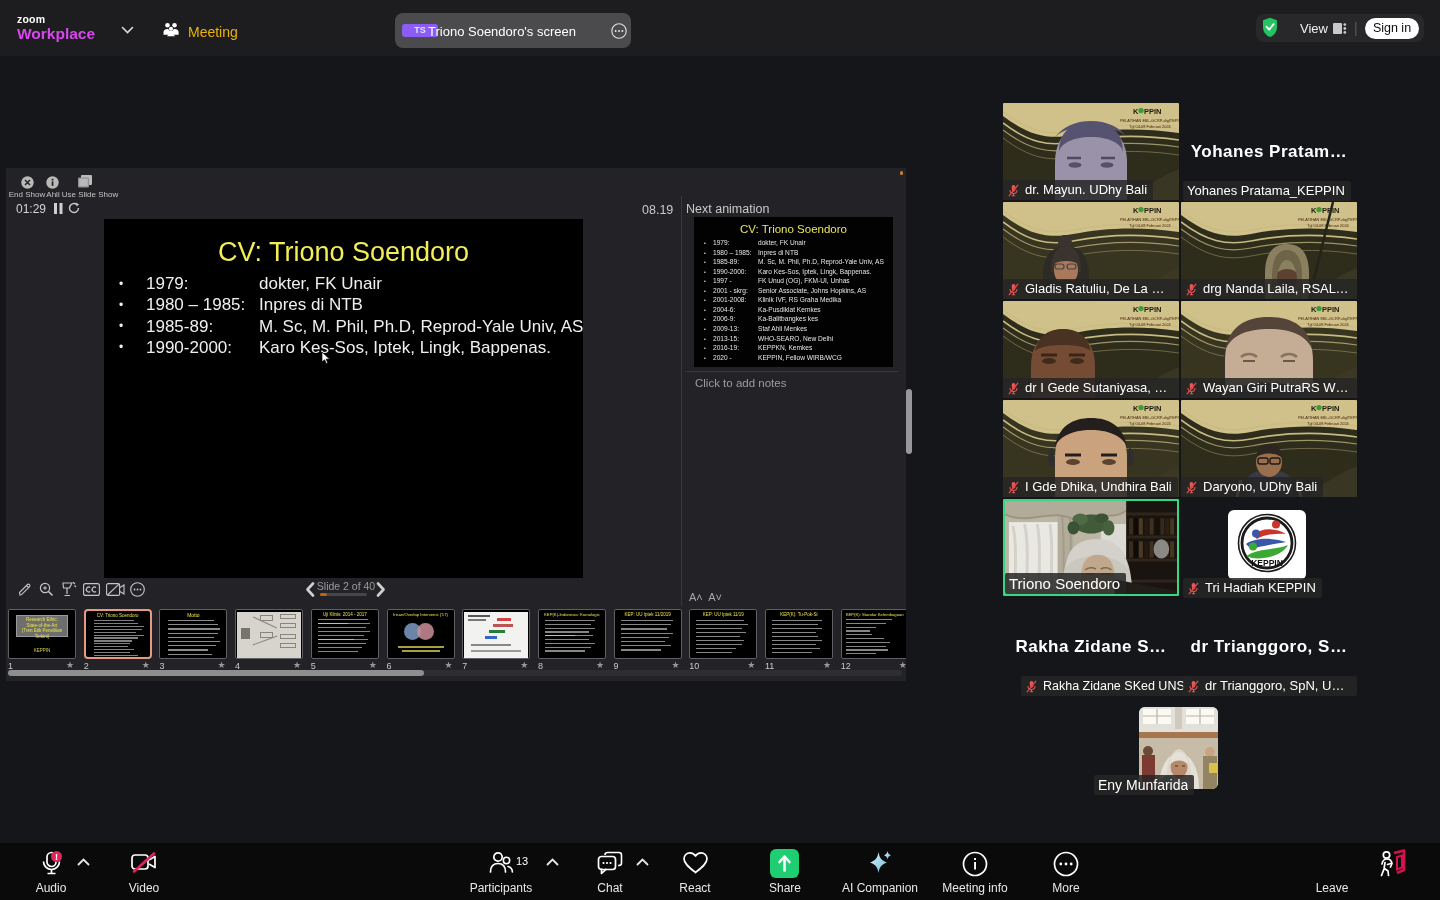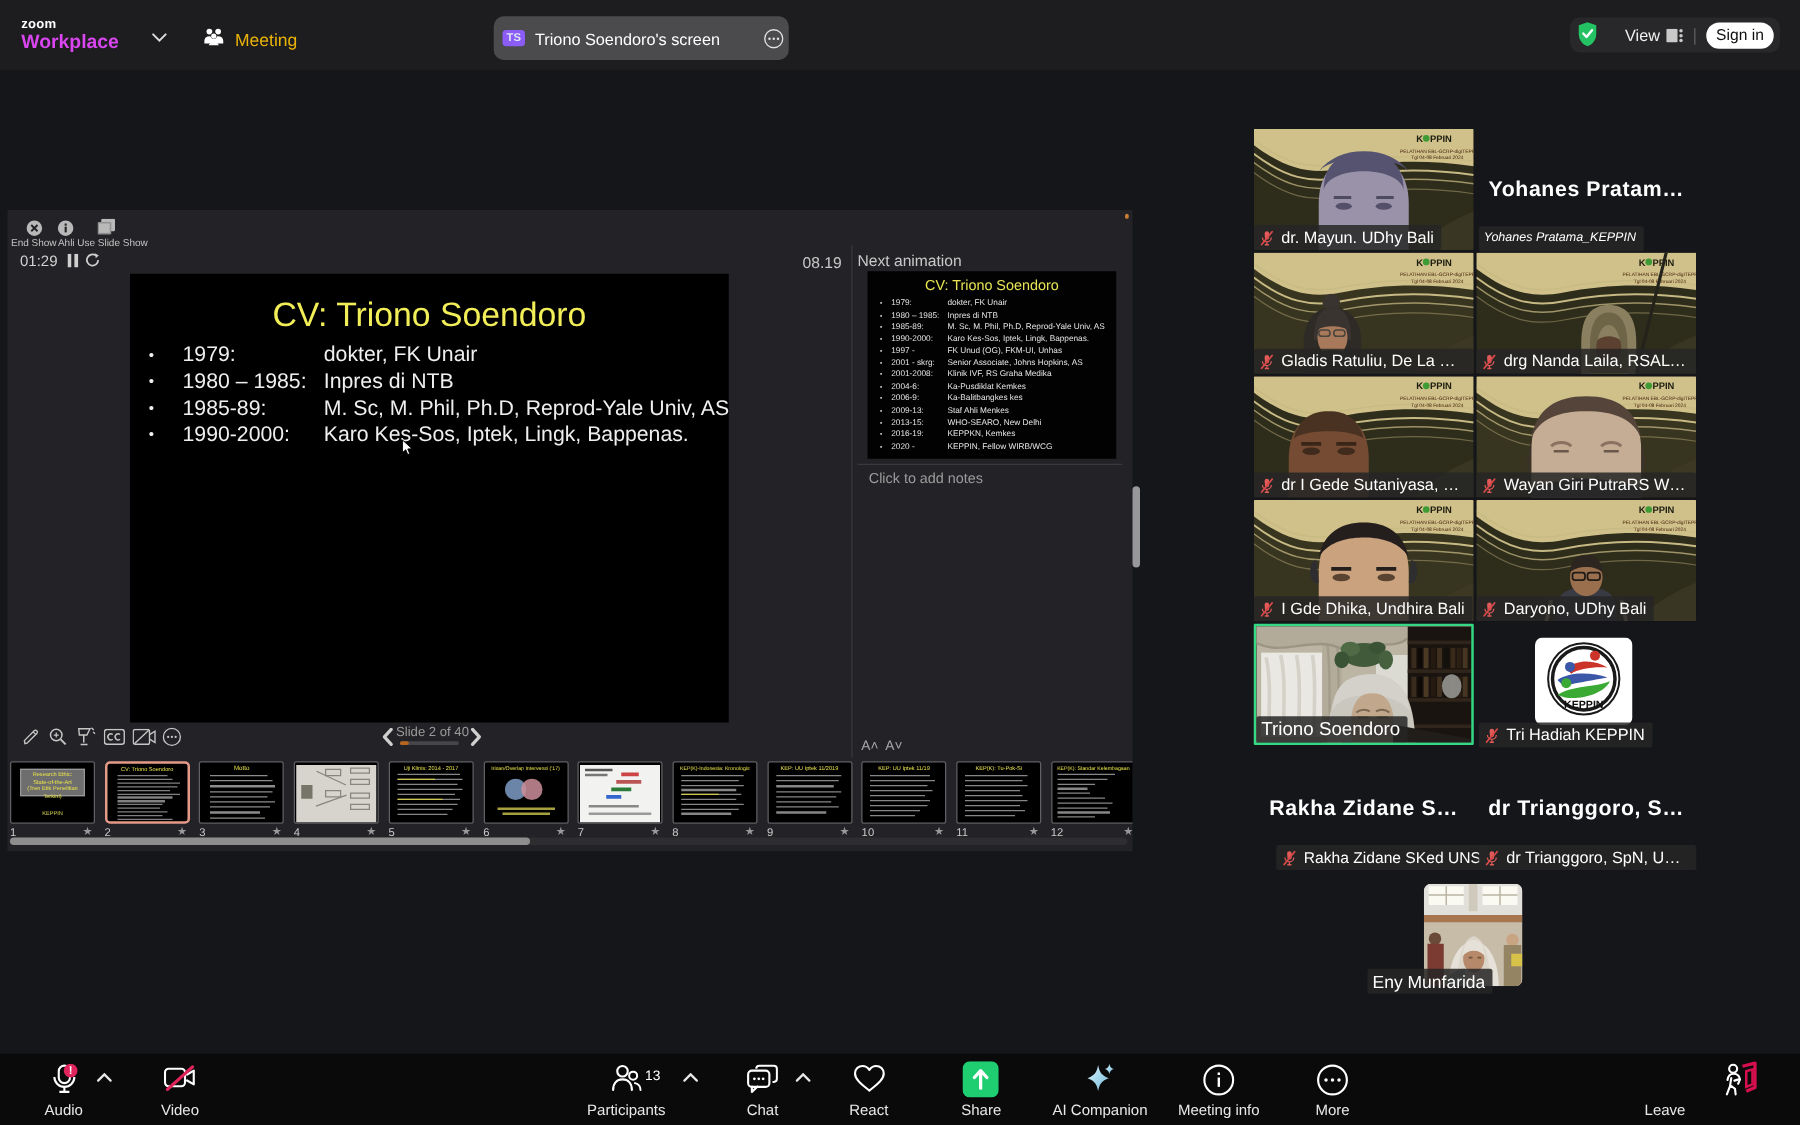--- a/index.html
+++ b/index.html
@@ -30,21 +30,21 @@
         <circle cx="12.5" cy="4.2" r="2.3" fill="#fff"></circle>
    <path d="M1.5 11.5 a4 3.6 0 0 1 8 0 v2.2 h-8 Z" fill="#fff"></path>
    <path d="M8.6 11.5 a4 3.6 0 0 1 8 0 v2.2 h-8 Z" fill="#fff"></path>
    <circle cx="9" cy="7.6" r="2.5" fill="#1d1d1f"></circle>
         <circle cx="9" cy="7.8" r="2.1" fill="#fff"></circle>
    <path d="M5 15.2 a4.2 3.8 0 0 1 8 0 Z" fill="#fff"></path>
  </svg>
  <div class="abs" style="left:188px;top:24px;color:#eab308;font-size:14px;">Meeting</div>
 
  <div class="abs" style="left:395px;top:13px;width:236px;height:35px;background:#4b4b4d;border-radius:8px;"></div>
- <div class="abs" style="left:402px;top:24px;width:18px;height:13px;background:#8b5cf6;border-radius:3px;color:#dce6f2;font-size:9px;font-weight:700;text-align:center;line-height:13px;">TS</div>
+ <div class="abs" style="left:402px;top:24px;width:36px;height:13px;background:#8b5cf6;border-radius:3px;color:#dce6f2;font-size:9px;font-weight:700;text-align:center;line-height:13px;">TS</div>
  <div class="abs" style="left:428px;top:24px;color:#fff;font-size:13px;">Triono Soendoro's screen</div>
  <svg class="abs" style="left:611px;top:23px;" width="16" height="16" viewBox="0 0 16 16">
    <circle cx="8" cy="8" r="7.2" fill="none" stroke="#e2e2e2" stroke-width="1.1"></circle>
    <circle cx="4.6" cy="8" r="1" fill="#e2e2e2"></circle>
         <circle cx="8" cy="8" r="1" fill="#e2e2e2"></circle>
         <circle cx="11.4" cy="8" r="1" fill="#e2e2e2"></circle>
  </svg>
 
  <div class="abs" style="left:1256px;top:14px;width:168px;height:28px;background:#28282a;border-radius:8px;"></div>
  <svg class="abs" style="left:1262px;top:17px;" width="16" height="21" viewBox="0 0 16 21">
@@ -419,21 +419,21 @@
         <path d="M64 55 h14 M98 55 h14" stroke="#4e4a60" stroke-width="2.5"></path>
       </svg><div class="nlabel" style="left:0px;bottom:0px;max-width:176px;">
         <svg class="micoff" viewBox="0 0 14 14">
           <path d="M5 3 a2 2 0 0 1 4 0 v3.2 a2 2 0 0 1 -3.6 1.2 Z" fill="#e05a5a"></path>
           <path d="M3.2 6.5 a3.8 3.8 0 0 0 7.6 0 M7 10.3 v2.2 M5.2 12.7 h3.6" stroke="#e05a5a" stroke-width="1.1" fill="none"></path>
           <path d="M11.5 1.5 L2.5 12.5" stroke="#d84848" stroke-width="1.6" stroke-linecap="round"></path>
         </svg>
         <span>dr. Mayun. UDhy Bali</span>
       </div></div>
 <div class="bigname" style="left:1181px;top:142px;width:176px;">Yohanes  Pratam…</div>
-<div class="nlabel" style="left:1183px;top:181px;max-width:174px;font-size:10px;font-style:italic;">
+<div class="nlabel" style="left:1183px;top:181px;max-width:174px;font-size:13px;">
       <span>Yohanes Pratama_KEPPIN</span>
     </div>
 <div class="tile" style="left:1003px;top:202px;border-radius:1px;"><svg width="176" height="97" viewBox="0 0 176 97" preserveAspectRatio="none">
         <rect width="176" height="97" fill="#37341f"></rect>
         <path d="M0 13 C25 32 45 37 70 32 C100 26 135 24 176 30 L176 0 L0 0 Z" fill="#cfc189"></path>
         <path d="M0 9 C25 28 45 33 70 28 C100 22 135 20 176 26" stroke="#c5b87e" stroke-width="1.3" fill="none" opacity=".6"></path>
         <path d="M0 20 C25 39 45 44 70 39 C100 33 135 31 176 37" stroke="#cfc189" stroke-width="1.6" fill="none" opacity=".95"></path>
         <path d="M0 27 C25 46 45 51 70 46 C100 40 135 38 176 44" stroke="#cfc189" stroke-width="1.2" fill="none" opacity=".7"></path>
         <path d="M0 35 C25 54 45 59 70 54 C100 48 135 46 176 52" stroke="#cfc189" stroke-width="1" fill="none" opacity=".4"></path>
         <path d="M176 66 C152 76 136 88 128 97 L176 97 Z" fill="#3e3a26" opacity=".7"></path>

